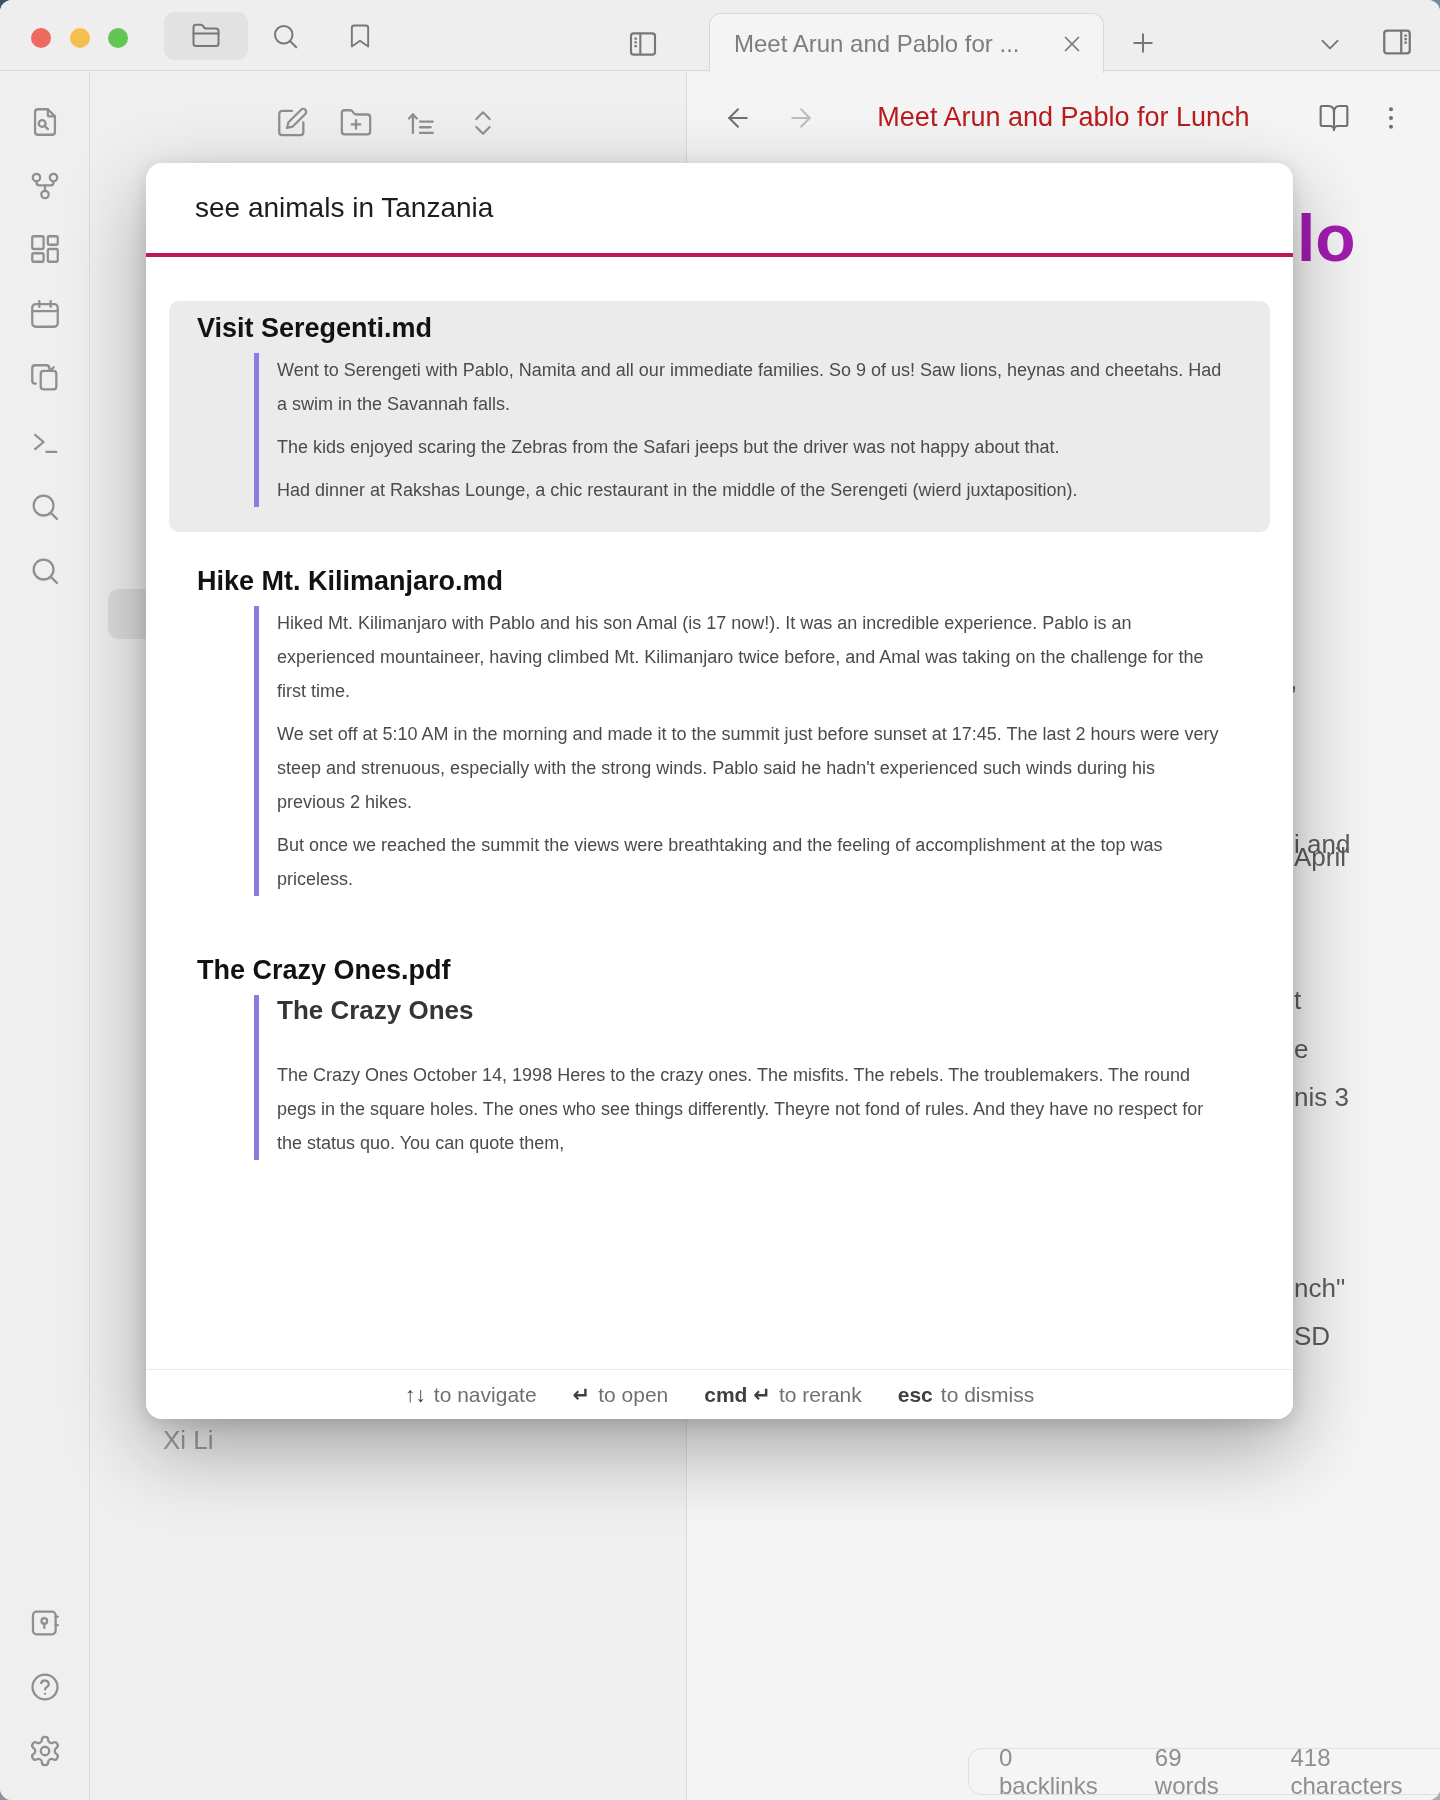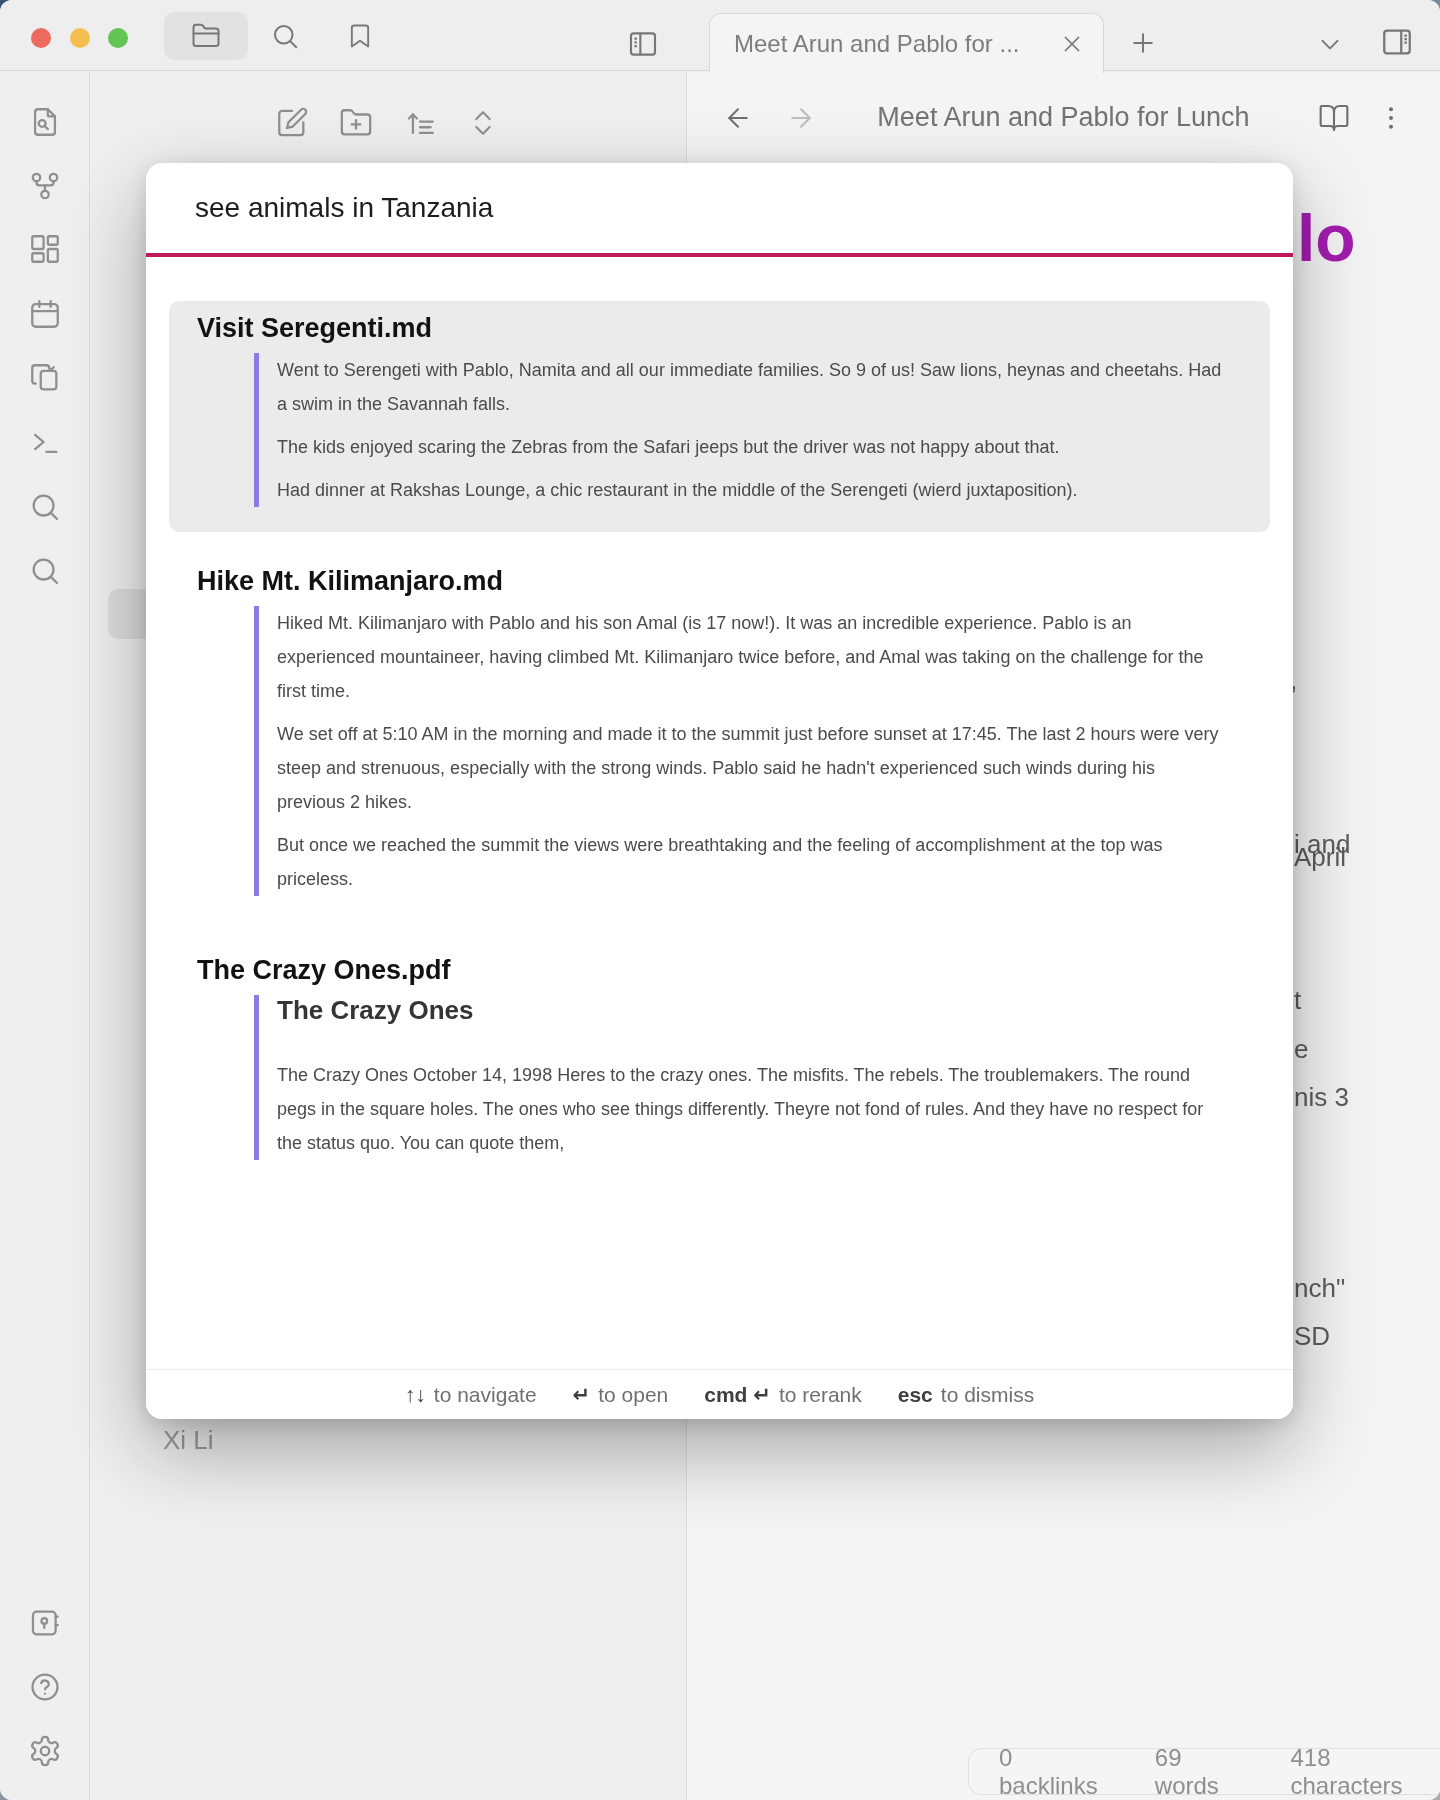--- a/index.html
+++ b/index.html
@@ -37,21 +37,21 @@
 
   
   .explorer { position:absolute; top:72px; left:91px; width:595px; bottom:0; background:#efefef; z-index:1; }
   .ex-tool { position:absolute; width:40px; height:40px; display:flex; align-items:center; justify-content:center; }
   .partial-item { position:absolute; left:17px; top:517px; width:52px; height:50px; background:#dddddd; border-radius:10px 0 0 10px; }
   .partial-name { position:absolute; left:72px; top:1353px; font-size:26px; color:#9a9a9a; }
 
   
   .editor { position:absolute; top:72px; left:686px; right:0; bottom:0; background:#f4f4f4; border-left:1px solid #dcdcdc; z-index:1; }
   .nav-arrow { position:absolute; top:28px; width:36px; height:36px; display:flex; align-items:center; justify-content:center; }
-  .nav-title { position:absolute; top:30px; left:0; right:0; text-align:center; font-size:27px; color:#737373; }
+  .nav-title { position:absolute; top:30px; left:0; right:0; text-align:center; font-size:27px; color:#b91c1c; }
   .frag { position:absolute; font-size:26px; color:#5c5c5c; white-space:nowrap; }
   .frag-heading { position:absolute; left:610px; top:128px; font-size:66px; font-weight:bold; color:#a21caf; }
 
   .status-pill { position:absolute; right:0; bottom:5px; width:472px; height:47px; background:#f5f5f5;
     border:1px solid #e0e0e0; border-right:none; border-radius:14px 0 0 14px;
     display:flex; align-items:center; gap:44px; padding-left:30px; font-size:24px; color:#8f8f8f; }
 
   
   .modal { position:absolute; left:146px; top:163px; width:1147px; height:1256px; background:#ffffff;
     border-radius:16px; overflow:hidden; z-index:10;

